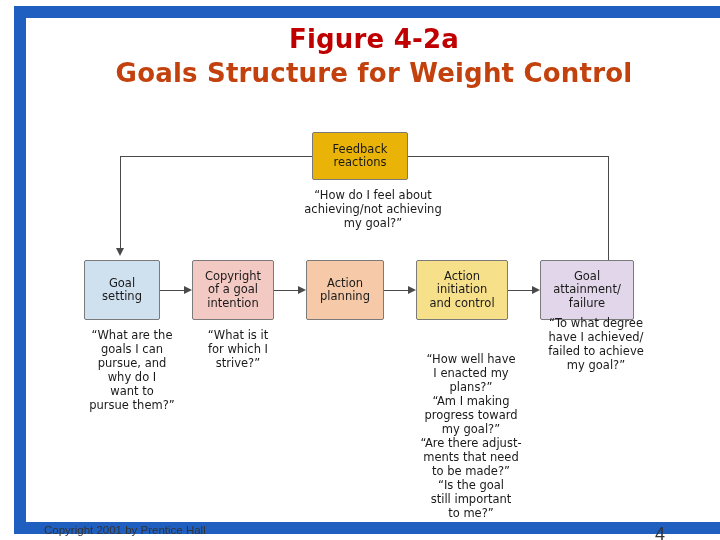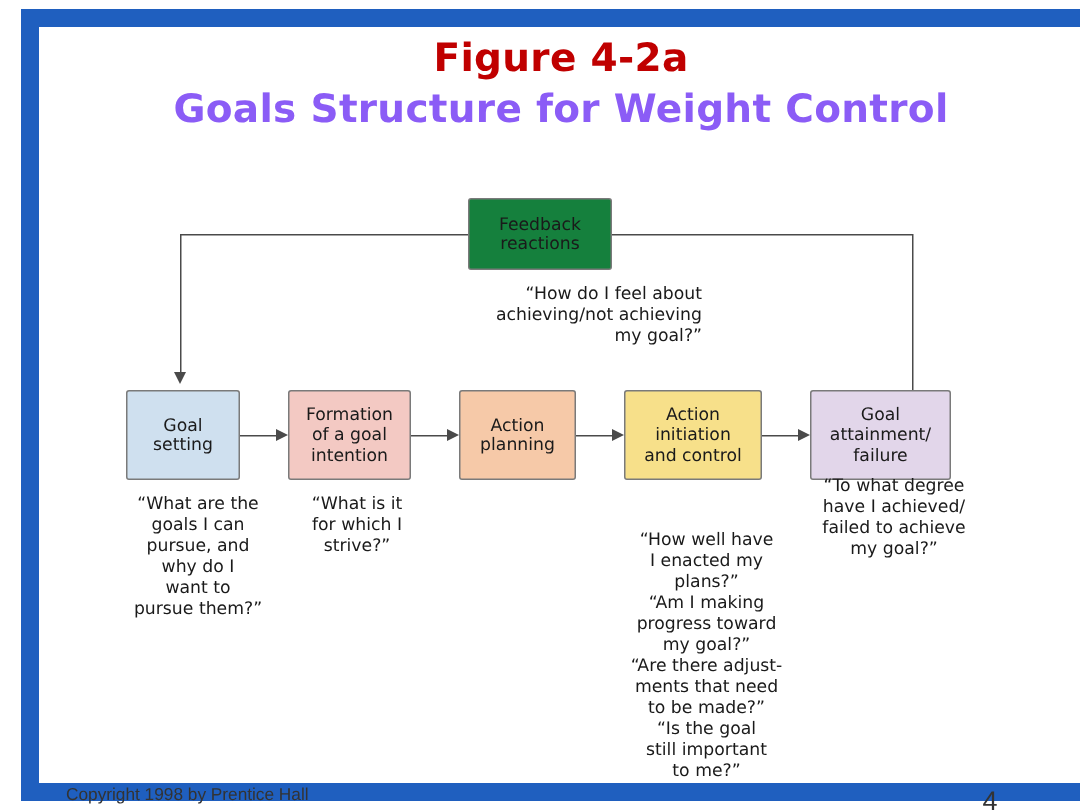--- a/index.html
+++ b/index.html
@@ -54,21 +54,21 @@
     text-align: center;
   }
   .title-line1 {
     color: #c00000;
     font-size: 26px;
     font-weight: bold;
     line-height: 34px;
     letter-spacing: 0.2px;
   }
   .title-line2 {
-    color: #8b5cf6;
+    color: #c2410c;
     font-size: 26px;
     font-weight: bold;
     line-height: 34px;
     letter-spacing: 0.2px;
     white-space: nowrap;
   }
 
   
   .diagram {
     position: absolute;
@@ -153,43 +153,43 @@
   <div class="frame-left"></div>
   <div class="frame-bottom"></div>
 
   <div class="title-block">
     <div class="title-line1">Figure 4-2a</div>
     <div class="title-line2">Goals Structure for Weight Control</div>
   </div>
 
   <div class="diagram">
 
-    <div class="node" style="left:282px; top:12px; width:96px; height:48px; background:#15803d;">
+    <div class="node" style="left:282px; top:12px; width:96px; height:48px; background:#eab308;">
       <span>Feedback
 reactions</span>
     </div>
 
-    <div class="caption" style="left:268px; top:68px; width:170px; text-align:right;">“How do I feel about
+    <div class="caption" style="left:258px; top:68px; width:170px; text-align:center;">“How do I feel about
 achieving/not achieving
 my goal?”</div>
 
     <div class="line hline" style="left:378px; top:36px; width:200px;"></div>
     <div class="line vline" style="left:578px; top:36px; height:110px;"></div>
     <div class="line hline" style="left:578px; top:146px; width:0px;"></div>
     <div class="line hline" style="left:90px; top:36px; width:192px;"></div>
     <div class="line vline" style="left:90px; top:36px; height:94px;"></div>
     <div class="arrow-down" style="left:85.5px; top:128px;"></div>
 
     <div class="node" style="left:54px; top:140px; width:76px; height:60px; background:#cfe0ef;">
       <span>Goal
 setting</span>
     </div>
 
     <div class="node" style="left:162px; top:140px; width:82px; height:60px; background:#f3c9c3;">
-      <span>Formation
+      <span>Copyright
 of a goal
 intention</span>
     </div>
 
     <div class="node" style="left:276px; top:140px; width:78px; height:60px; background:#f6c9a8;">
       <span>Action
 planning</span>
     </div>
 
     <div class="node" style="left:386px; top:140px; width:92px; height:60px; background:#f7e08a;">
@@ -241,16 +241,16 @@
 still important
 to me?”</div>
 
     <div class="caption" style="left:510px; top:196px; width:112px;">“To what degree
 have I achieved/
 failed to achieve
 my goal?”</div>
 
   </div>
 
-  <div class="footer-left">Copyright 1998 by Prentice Hall</div>
+  <div class="footer-left">Copyright 2001 by Prentice Hall</div>
   <div class="footer-right">4 - 7</div>
 
 </div>
 
 </body></html>

